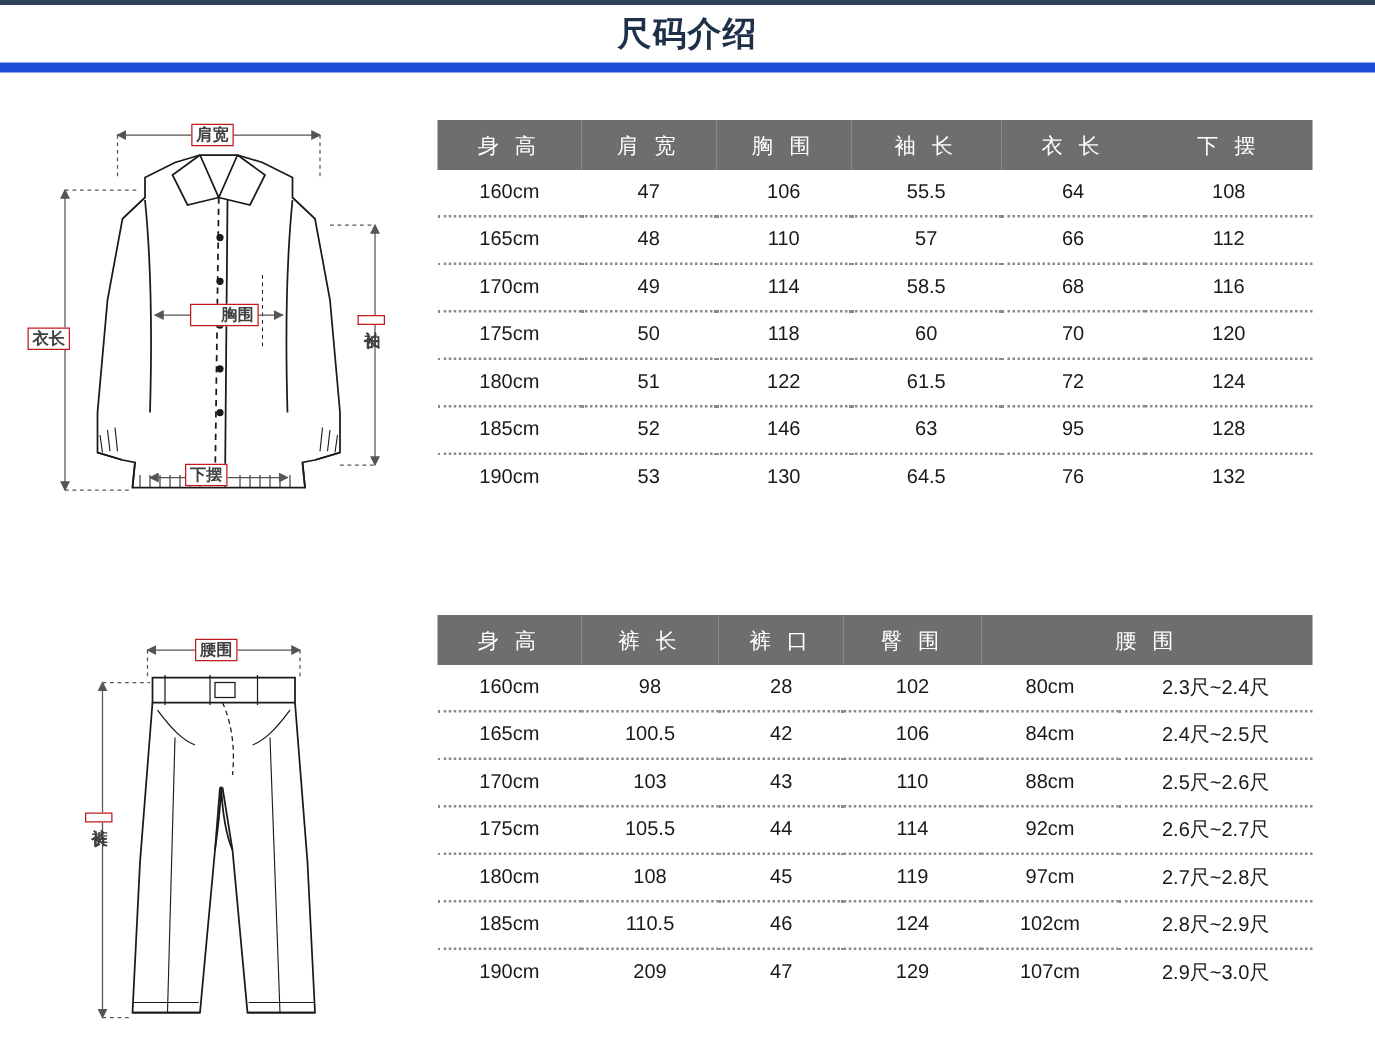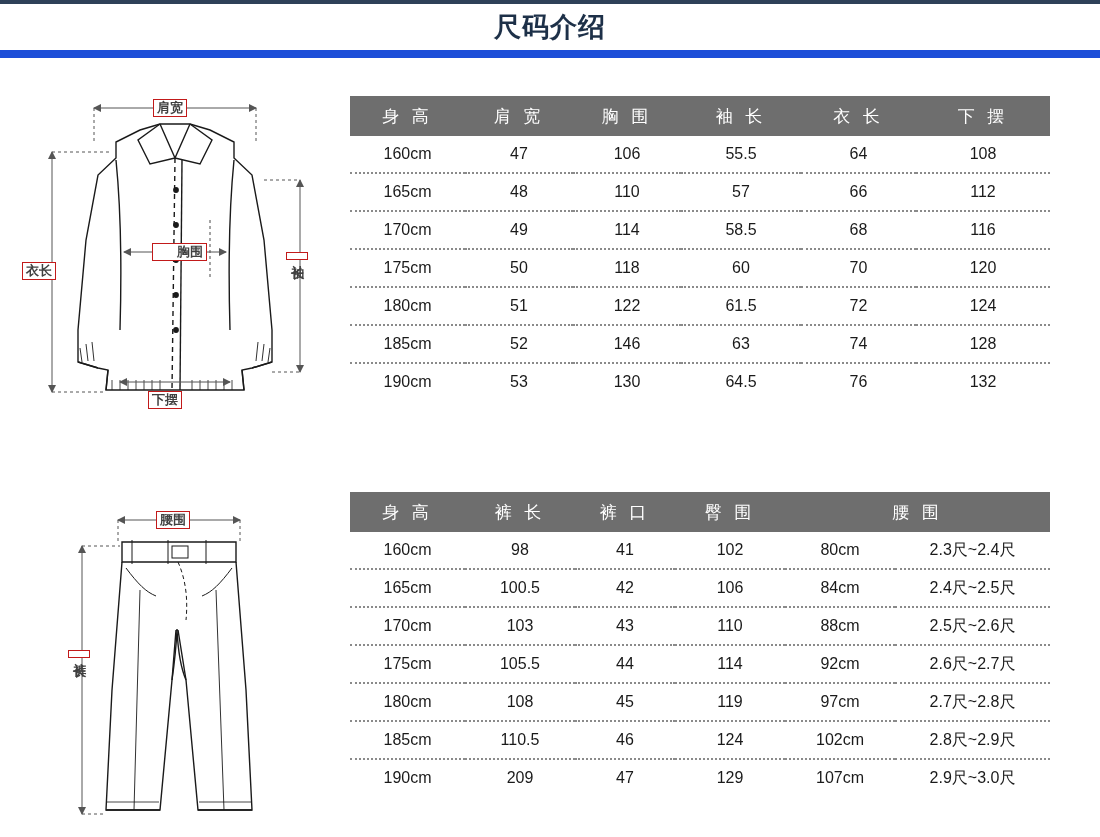--- a/index.html
+++ b/index.html
@@ -202,21 +202,21 @@
         <line x1="32" y1="312" x2="86" y2="312" stroke="#555" stroke-dasharray="3,3"></line>
 
         <line x1="280" y1="100" x2="280" y2="292" stroke="#555" marker-start="url(#arrLg)" marker-end="url(#arrRg)"></line>
         <line x1="244" y1="100" x2="280" y2="100" stroke="#555" stroke-dasharray="3,3"></line>
         <line x1="252" y1="292" x2="280" y2="292" stroke="#555" stroke-dasharray="3,3"></line>
       </g>
     </svg>
 
     <span class="lbl-pos dim-label" style="left:133px; top:19px;">肩宽</span>
     <span class="lbl-pos dim-label" style="left:132px; top:163px;padding-left:24px;">胸围</span>
-    <span class="lbl-pos dim-label" style="left:128px; top:311px;">下摆</span>
+    <span class="lbl-pos dim-label" style="left:128px; top:291px;">下摆</span>
     <span class="lbl-pos dim-label" style="left:2px; top:182px;">衣长</span>
     <span class="lbl-pos dim-label v" style="left:266px; top:172px;">袖长</span>
   </div>
 
   <div class="illus" style="left:60px; top:480px; width:270px; height:350px;">
     <svg width="270" height="350" viewBox="0 0 270 350" xmlns="http://www.w3.org/2000/svg">
       <defs>
         <marker id="parrR" markerWidth="8" markerHeight="8" refX="7" refY="4" orient="auto">
           <path d="M0,0 L8,4 L0,8 z" fill="#555"></path>
         </marker>
@@ -324,21 +324,21 @@
           <td>122</td>
           <td>61.5</td>
           <td>72</td>
           <td>124</td>
         </tr>
         <tr>
           <td>185cm</td>
           <td>52</td>
           <td>146</td>
           <td>63</td>
-          <td>74</td>
+          <td>95</td>
           <td>128</td>
         </tr>
         <tr>
           <td>190cm</td>
           <td>53</td>
           <td>130</td>
           <td>64.5</td>
           <td>76</td>
           <td>132</td>
         </tr>
@@ -362,21 +362,21 @@
           <th>裤 长</th>
           <th>裤 口</th>
           <th>臀 围</th>
           <th colspan="2">腰 围</th>
         </tr>
       </thead>
       <tbody>
         <tr>
           <td>160cm</td>
           <td>98</td>
-          <td>41</td>
+          <td>28</td>
           <td>102</td>
           <td>80cm</td>
           <td>2.3尺~2.4尺</td>
         </tr>
         <tr>
           <td>165cm</td>
           <td>100.5</td>
           <td>42</td>
           <td>106</td>
           <td>84cm</td>

